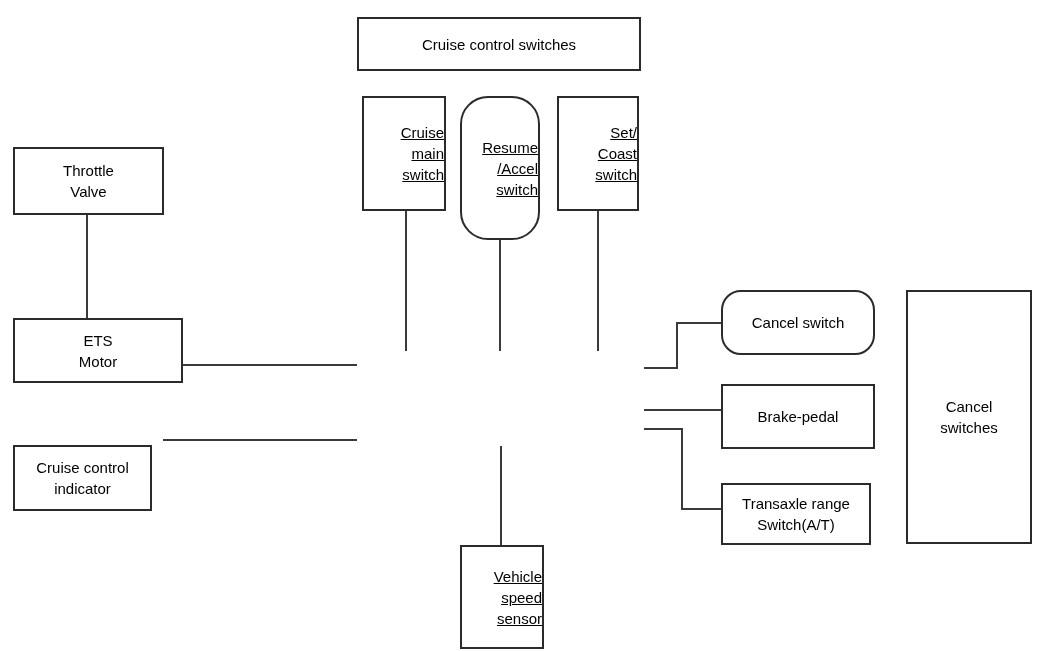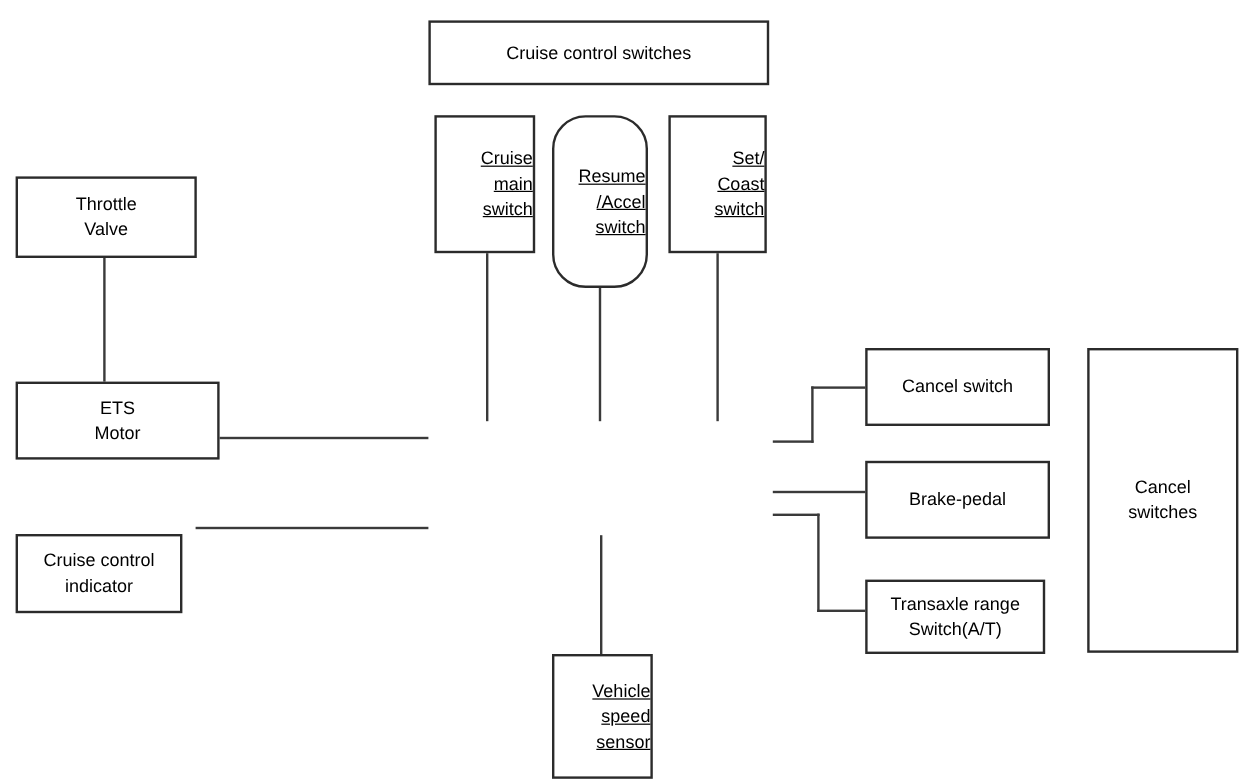--- a/index.html
+++ b/index.html
@@ -112,21 +112,21 @@
     <span class="node-label">ETS
 Motor</span>
   </div>
 
   <div class="node center-text" style="left:13px; top:425px; width:139px; height:66px;margin-top:20px;">
     <span class="node-label">Cruise control
 indicator</span>
   </div>
 
 
-  <div class="node center-text" style="left:721px; top:290px; width:154px; height:65px;">
+  <div class="node center-text" style="left:721px; top:290px; width:154px; height:65px;border-radius:20px;">
     <span class="node-label">Cancel switch</span>
   </div>
 
   <div class="node center-text" style="left:721px; top:384px; width:154px; height:65px;">
     <span class="node-label">Brake-pedal</span>
   </div>
 
   <div class="node center-text" style="left:721px; top:483px; width:150px; height:62px;">
     <span class="node-label">Transaxle range
 Switch(A/T)</span>

